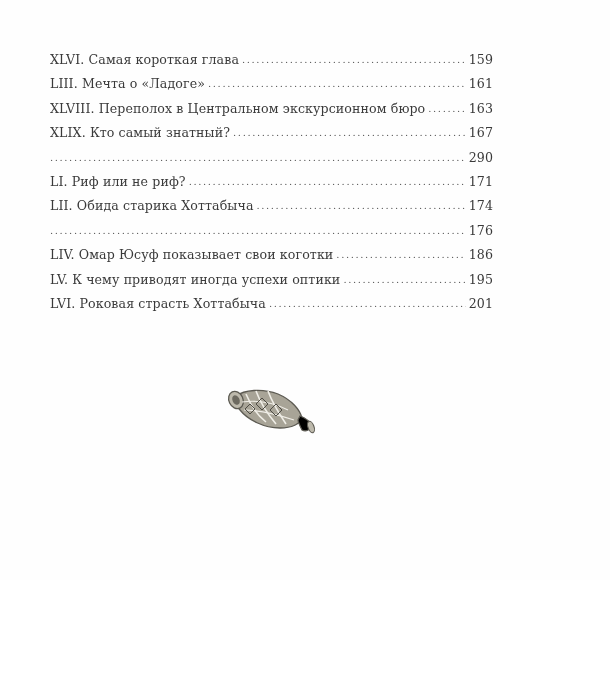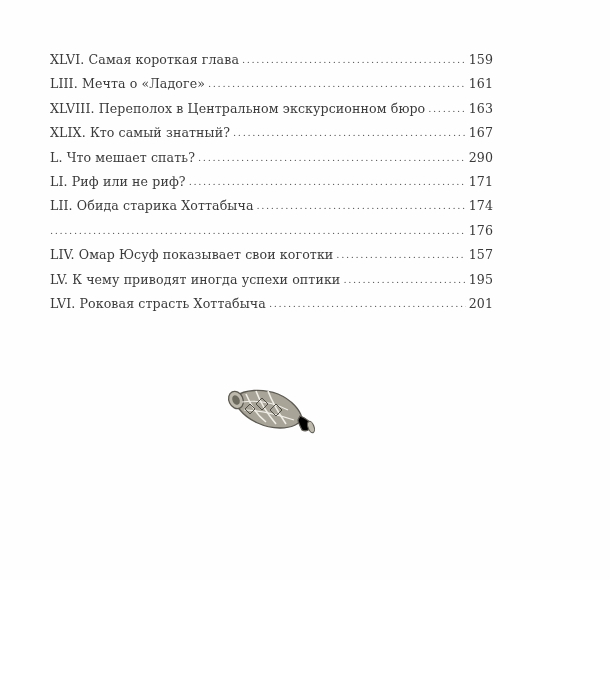--- a/index.html
+++ b/index.html
@@ -88,42 +88,41 @@
       <span class="toc-title"><span>XLVIII.</span> <span>Переполох в Центральном экскурсионном бюро</span></span>
       <span class="toc-leader"></span>
       <span class="toc-page">163</span>
     </li>
     <li class="toc-row">
       <span class="toc-title"><span>XLIX.</span> <span>Кто самый знатный?</span></span>
       <span class="toc-leader"></span>
       <span class="toc-page">167</span>
     </li>
     <li class="toc-row">
-      <span class="toc-title"><span>L.</span> <span>Что мешает спать?</span></span>
       <span class="toc-leader"></span>
       <span class="toc-page">290</span>
     </li>
     <li class="toc-row">
       <span class="toc-title"><span>LI.</span> <span>Риф или не риф?</span></span>
       <span class="toc-leader"></span>
       <span class="toc-page">171</span>
     </li>
     <li class="toc-row">
       <span class="toc-title"><span>LII.</span> <span>Обида старика Хоттабыча</span></span>
       <span class="toc-leader"></span>
       <span class="toc-page">174</span>
     </li>
     <li class="toc-row">
       <span class="toc-leader"></span>
       <span class="toc-page">176</span>
     </li>
     <li class="toc-row">
       <span class="toc-title"><span>LIV.</span> <span>Омар Юсуф показывает свои коготки</span></span>
       <span class="toc-leader"></span>
-      <span class="toc-page">157</span>
+      <span class="toc-page">186</span>
     </li>
     <li class="toc-row">
       <span class="toc-title"><span>LV.</span> <span>К чему приводят иногда успехи оптики</span></span>
       <span class="toc-leader"></span>
       <span class="toc-page">195</span>
     </li>
     <li class="toc-row">
       <span class="toc-title"><span>LVI.</span> <span>Роковая страсть Хоттабыча</span></span>
       <span class="toc-leader"></span>
       <span class="toc-page">201</span>

